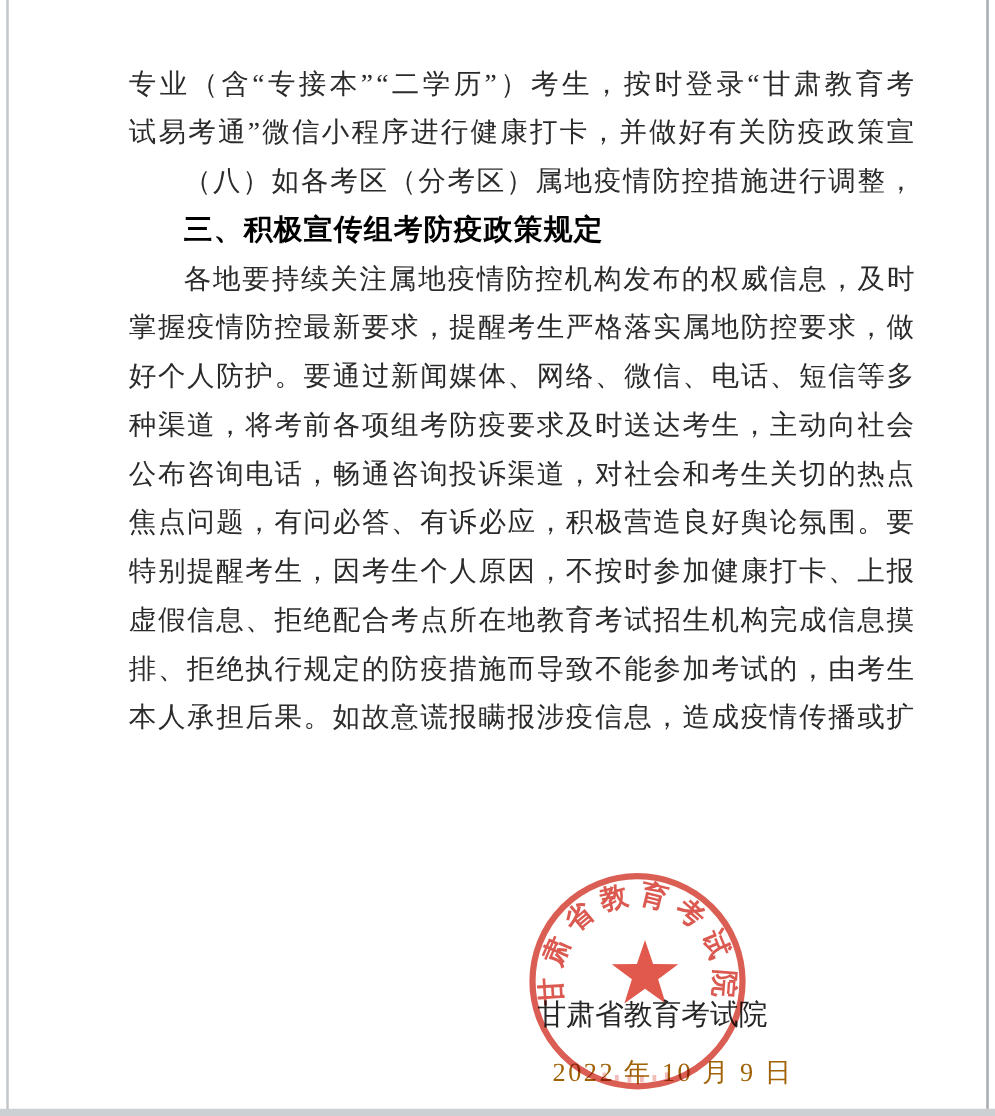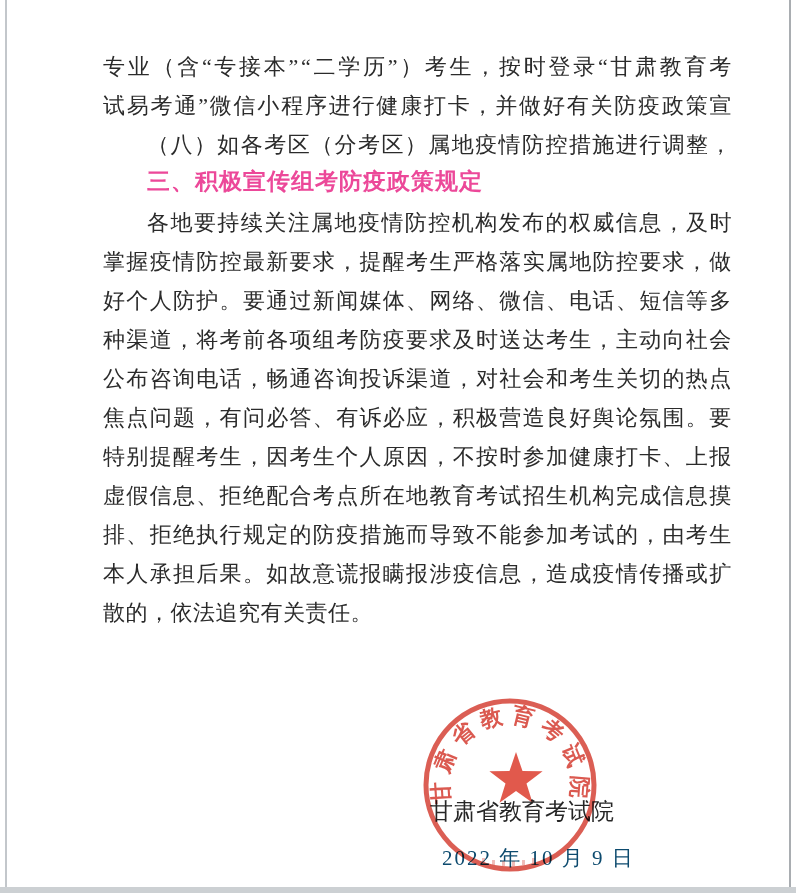--- a/index.html
+++ b/index.html
@@ -20,36 +20,36 @@
     color:#2b2b2b;
   }
   .line{
     box-sizing:border-box;
     width:100%;height:39px;line-height:39px;
     font-size:22px;letter-spacing:0.5px;
     white-space:nowrap;
   }
   .line.indent{padding-left:44px;}
   .line.bold{
-    font-weight:bold;color:#ec4899;
-    font-family:Liberation Mono, monospace;
+    font-weight:bold;color:#000000;
+    font-family:Liberation Sans, sans-serif;
     font-size:23px;letter-spacing:1px;
   }
   
   .line.justify{display:flex;justify-content:space-between;align-items:center;}
   .line.justify span{flex:0 0 auto;}
 
   .signature{
     position:absolute;left:430px;top:796px;width:180px;height:32px;
     font-size:23px;color:#262626;line-height:32px;
     display:flex;justify-content:space-between;align-items:center;
   }
   .date{
     position:absolute;left:442px;top:843px;height:30px;
-    font-size:21px;color:#0c4a6e;line-height:30px;letter-spacing:2px;
+    font-size:21px;color:#a16207;line-height:30px;letter-spacing:2px;
   }
   .seal{
     position:absolute;left:420px;top:695px;width:180px;height:180px;
     mix-blend-mode:multiply;opacity:0.94;pointer-events:none;
   }
   .seal text{
     font-family:"Liberation Serif","DejaVu Serif",serif;
     font-size:22px;font-weight:bold;letter-spacing:7px;
   }
 </style>
@@ -448,21 +448,20 @@
         <span>造</span>
         <span>成</span>
         <span>疫</span>
         <span>情</span>
         <span>传</span>
         <span>播</span>
         <span>或</span>
         <span>扩</span>
       </div>
 
-      <div class="line">散的，依法追究有关责任。</div>
     </div>
 
   <div class="signature char-spread">
       <span>甘</span>
       <span>肃</span>
       <span>省</span>
       <span>教</span>
       <span>育</span>
       <span>考</span>
       <span>试</span>

